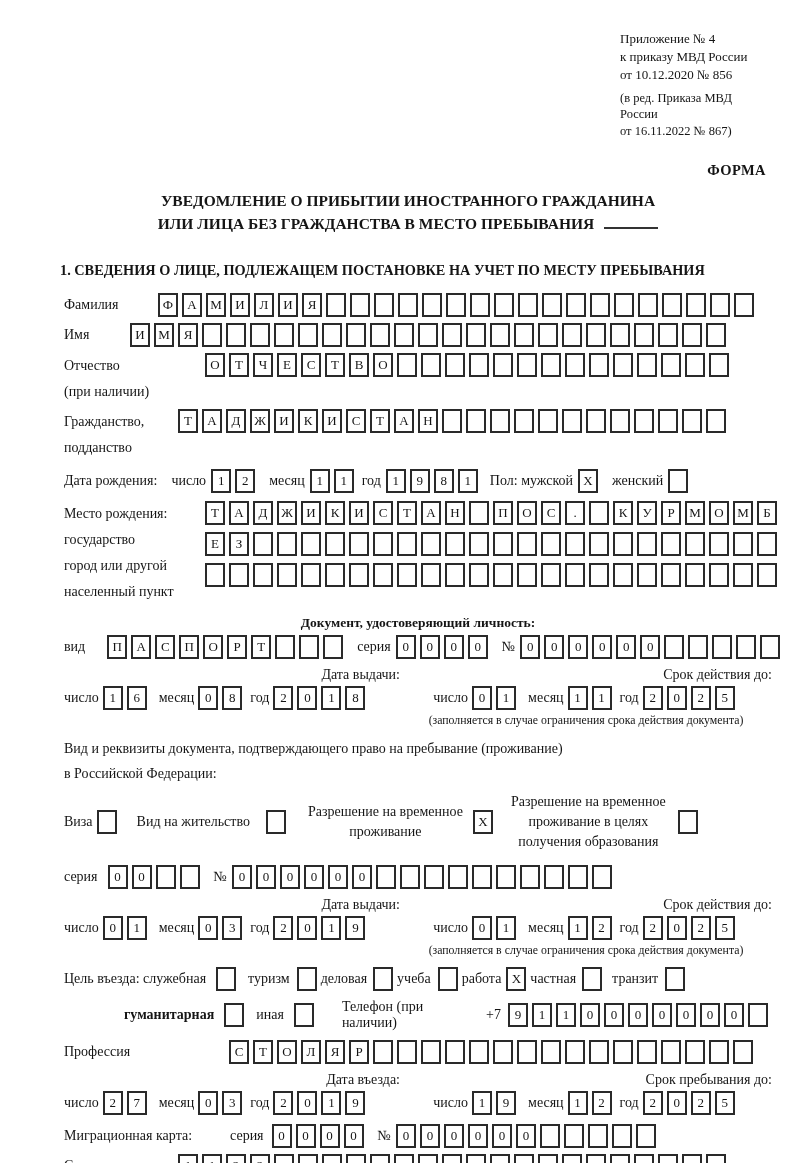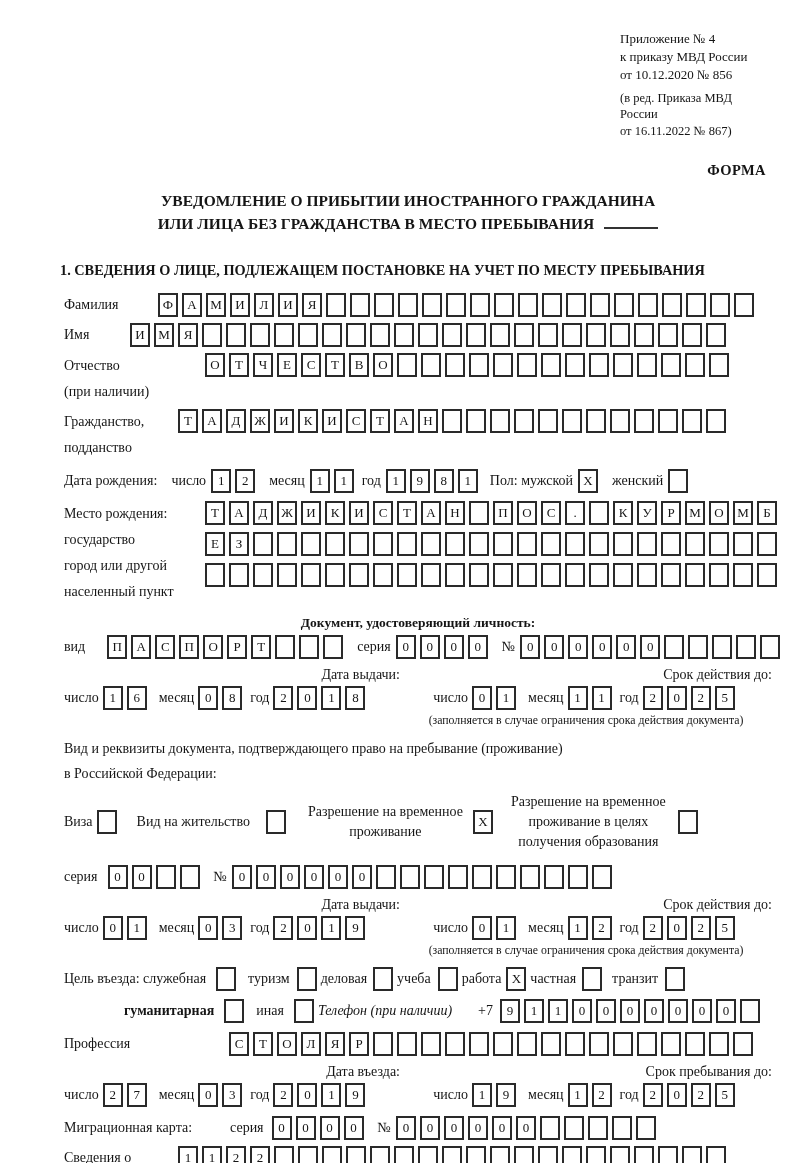--- a/index.html
+++ b/index.html
@@ -525,21 +525,21 @@
 
   <div class="rowc" style="margin-top:8px;">
     <span style="margin-left:60px;font-weight:bold;">гуманитарная</span>
     <span class="cells" style="margin-left:10px;">
         <span class="cell"></span>
       </span>
     <span style="margin-left:8px;">иная</span>
     <span class="cells" style="margin-left:10px;">
         <span class="cell"></span>
       </span>
-    <span style="font-style:italic;">Телефон (при наличии)</span>
+    <span style="margin-left:24px;">Телефон (при наличии)</span>
     <span style="margin-left:26px;">+7</span>
     <span class="cells" style="margin-left:7px;">
         <span class="cell">9</span>
         <span class="cell">1</span>
         <span class="cell">1</span>
         <span class="cell">0</span>
         <span class="cell">0</span>
         <span class="cell">0</span>
         <span class="cell">0</span>
         <span class="cell">0</span>

